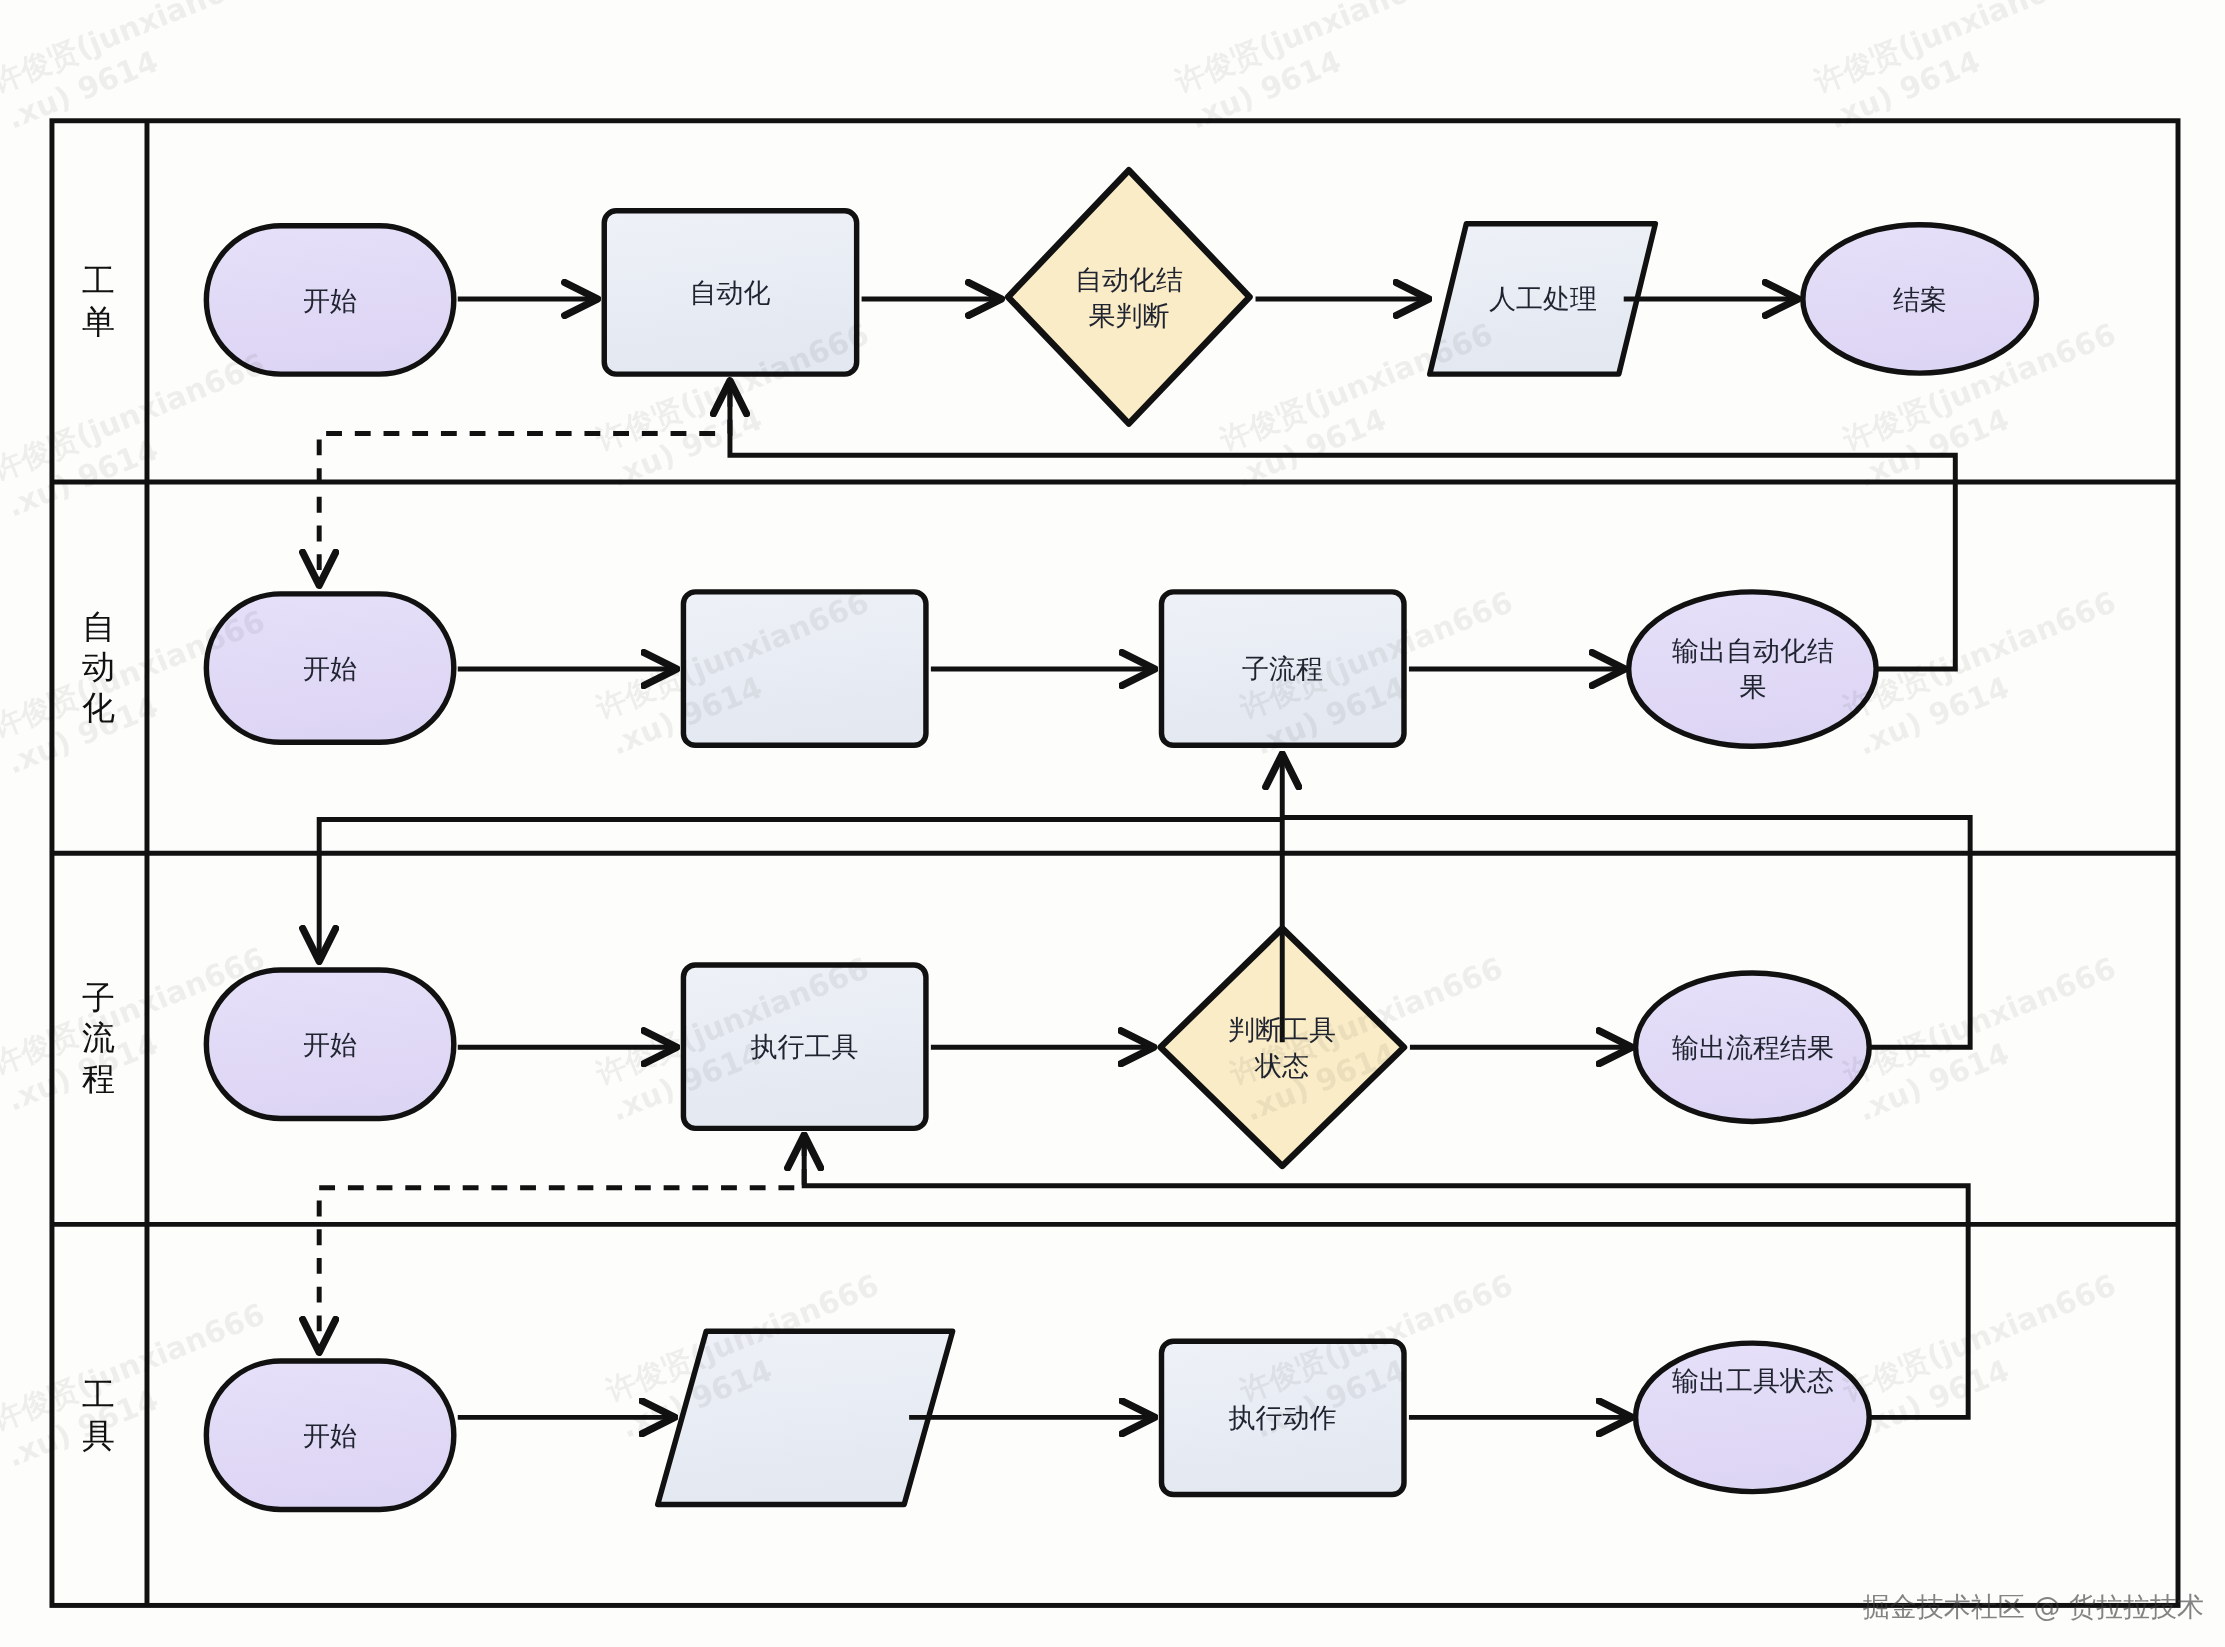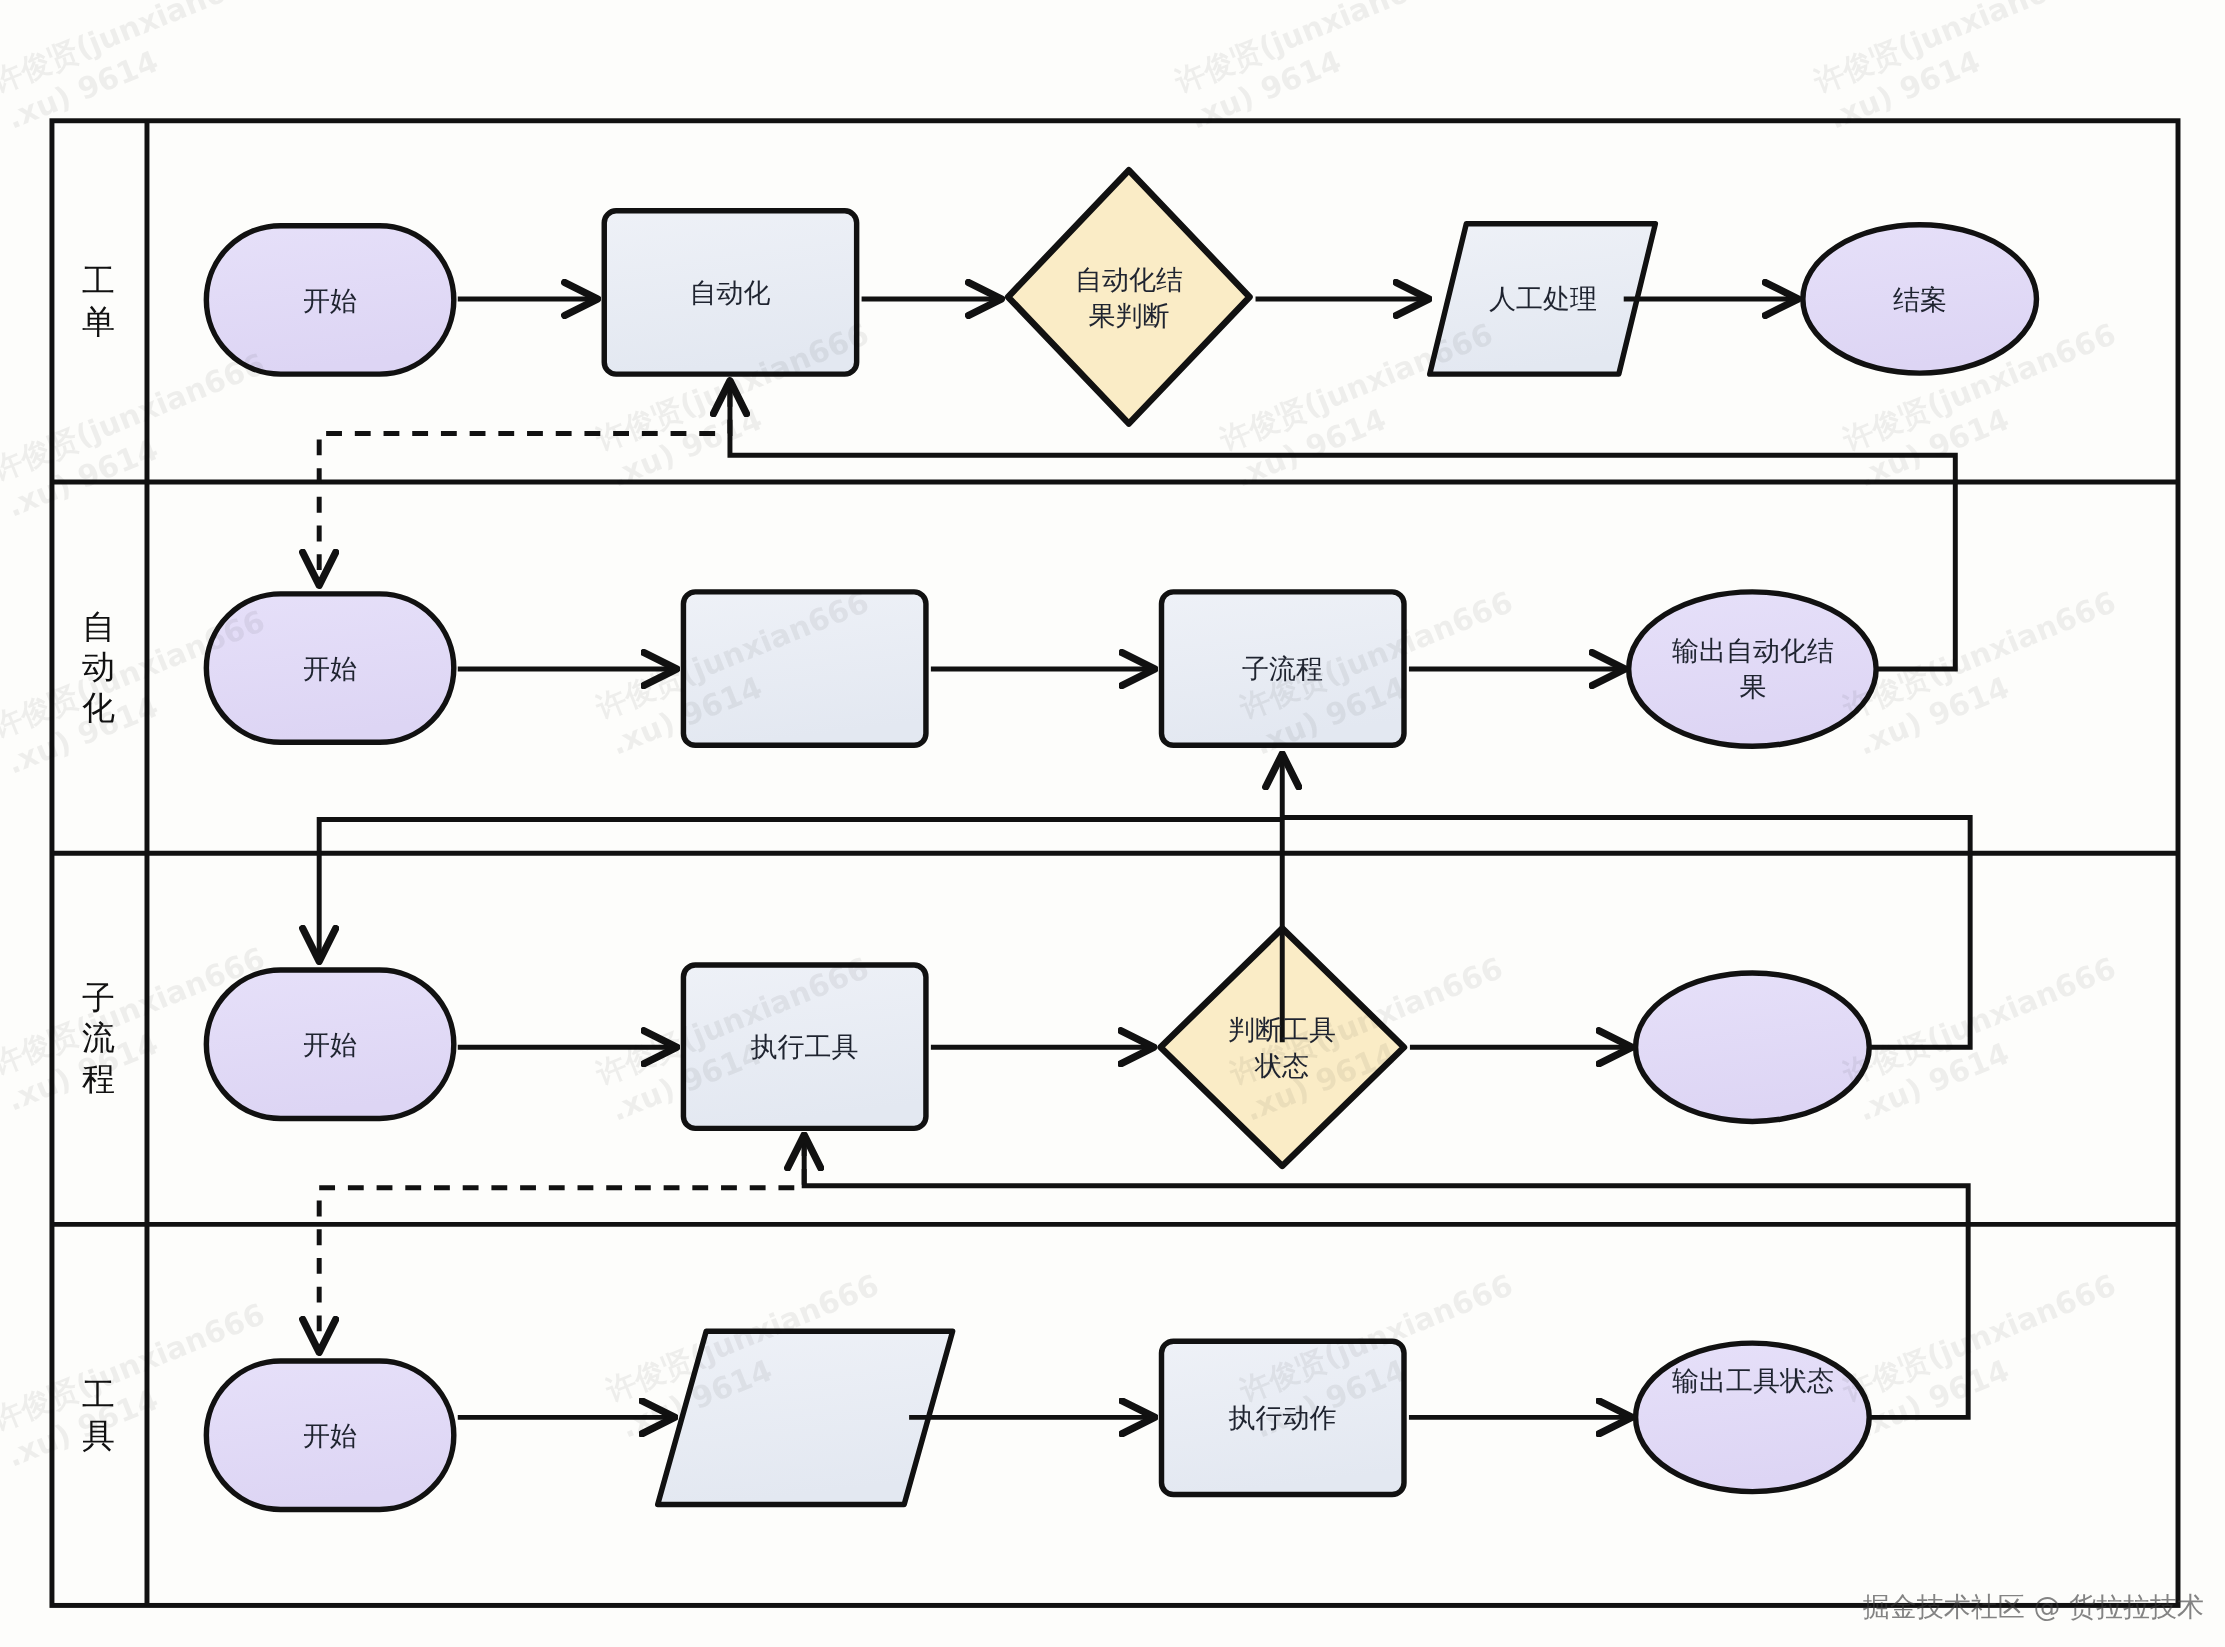--- a/index.html
+++ b/index.html
@@ -163,20 +163,21 @@
 
   <div class="node-label" style="left:206px;top:594px;width:248px;height:149px;">开始</div>
   <div class="node-label" style="left:1161px;top:592px;width:243px;height:153px;">子流程</div>
   <div class="node-label" style="left:1632px;top:592px;width:242px;height:154px;white-space:pre-line;">输出自动化结
 果</div>
 
   <div class="node-label" style="left:206px;top:970px;width:248px;height:149px;">开始</div>
   <div class="node-label" style="left:683px;top:965px;width:243px;height:163px;">执行工具</div>
   <div class="node-label" style="left:1183px;top:988px;width:198px;height:119px;white-space:pre-line;">判断工具
 状态</div>
+  <div class="node-label" style="left:1636px;top:973px;width:234px;height:149px;">输出流程结果</div>
 
   <div class="node-label" style="left:206px;top:1361px;width:248px;height:149px;">开始</div>
   <div class="node-label" style="left:1161px;top:1341px;width:243px;height:153px;">执行动作</div>
   <div class="node-label" style="left:1636px;top:1306px;width:234px;height:149px;">输出工具状态</div>
 
   <div class="wm" style="left:-10px;top:8px;">许俊贤(junxian666
 .xu) 9614</div>
   <div class="wm" style="left:1173px;top:8px;">许俊贤(junxian666
 .xu) 9614</div>
   <div class="wm" style="left:1812px;top:8px;">许俊贤(junxian666

